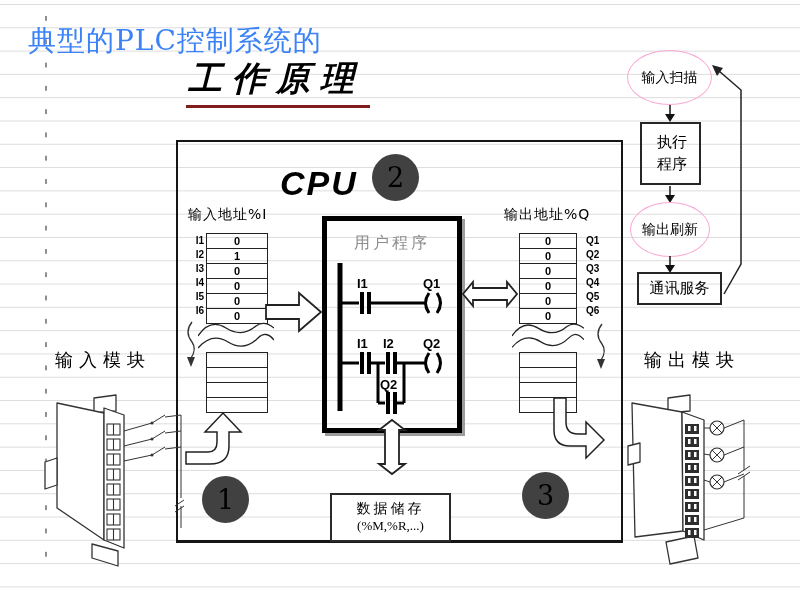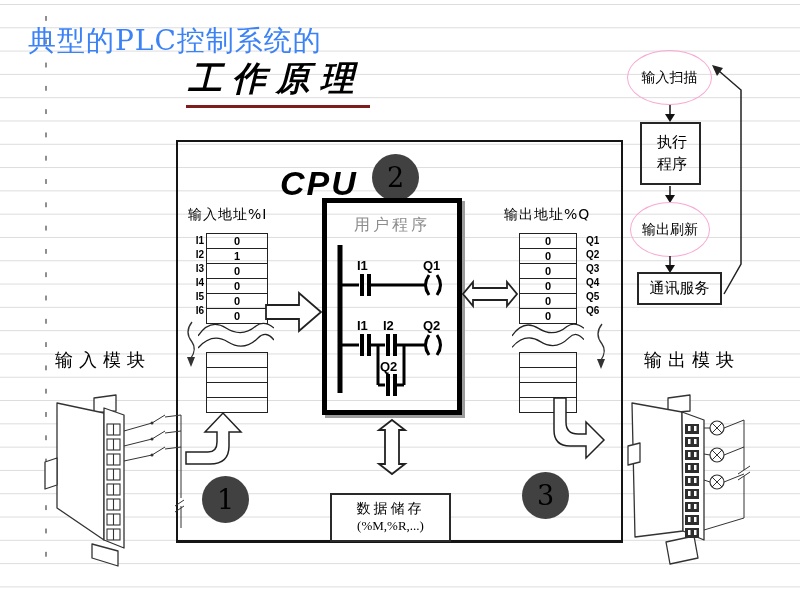--- a/index.html
+++ b/index.html
@@ -33,21 +33,21 @@
   .cell.first{border-top:none}
   #intop{left:206px;top:233px;width:62px}
   #inbottom{left:206px;top:352px;width:62px}
   #outtop{left:519px;top:233px;width:58px}
   #outbottom{left:519px;top:352px;width:58px}
   .rowlabels{display:flex;flex-direction:column}
   .rowlabels div{height:14px;line-height:14px;font-size:10px;font-weight:bold;
                  font-family:"Liberation Sans",sans-serif}
   #inrowlabels{left:188px;top:234px;width:16px;text-align:right}
   #outrowlabels{left:586px;top:234px;width:22px;text-align:left}
-  .progbox{left:322px;top:198px;width:140px;height:217px;box-sizing:border-box;
+  .progbox{left:322px;top:216px;width:140px;height:217px;box-sizing:border-box;
            border:5px solid #000;box-shadow:3px 3px 0 #9c9c9c}
   .progtitle{position:absolute;top:12px;left:0;width:100%;text-align:center;
              color:#8d8d8d;font-size:16px;letter-spacing:3px}
   .databox{left:330px;top:493px;width:121px;height:49px;box-sizing:border-box;
            border:2px solid #2a2a2a;background:#fff;text-align:center;padding-top:5px}
   .databox .l1{font-size:14px;letter-spacing:3px}
   .databox .l2{font-size:13px;font-family:Liberation Serif, serif}
   .fc-ellipse{box-sizing:border-box;border:1px solid #f9a8d4;border-radius:50%;
               display:flex;align-items:center;justify-content:center;font-size:14px}
   #fcin{left:627px;top:50px;width:85px;height:55px}

